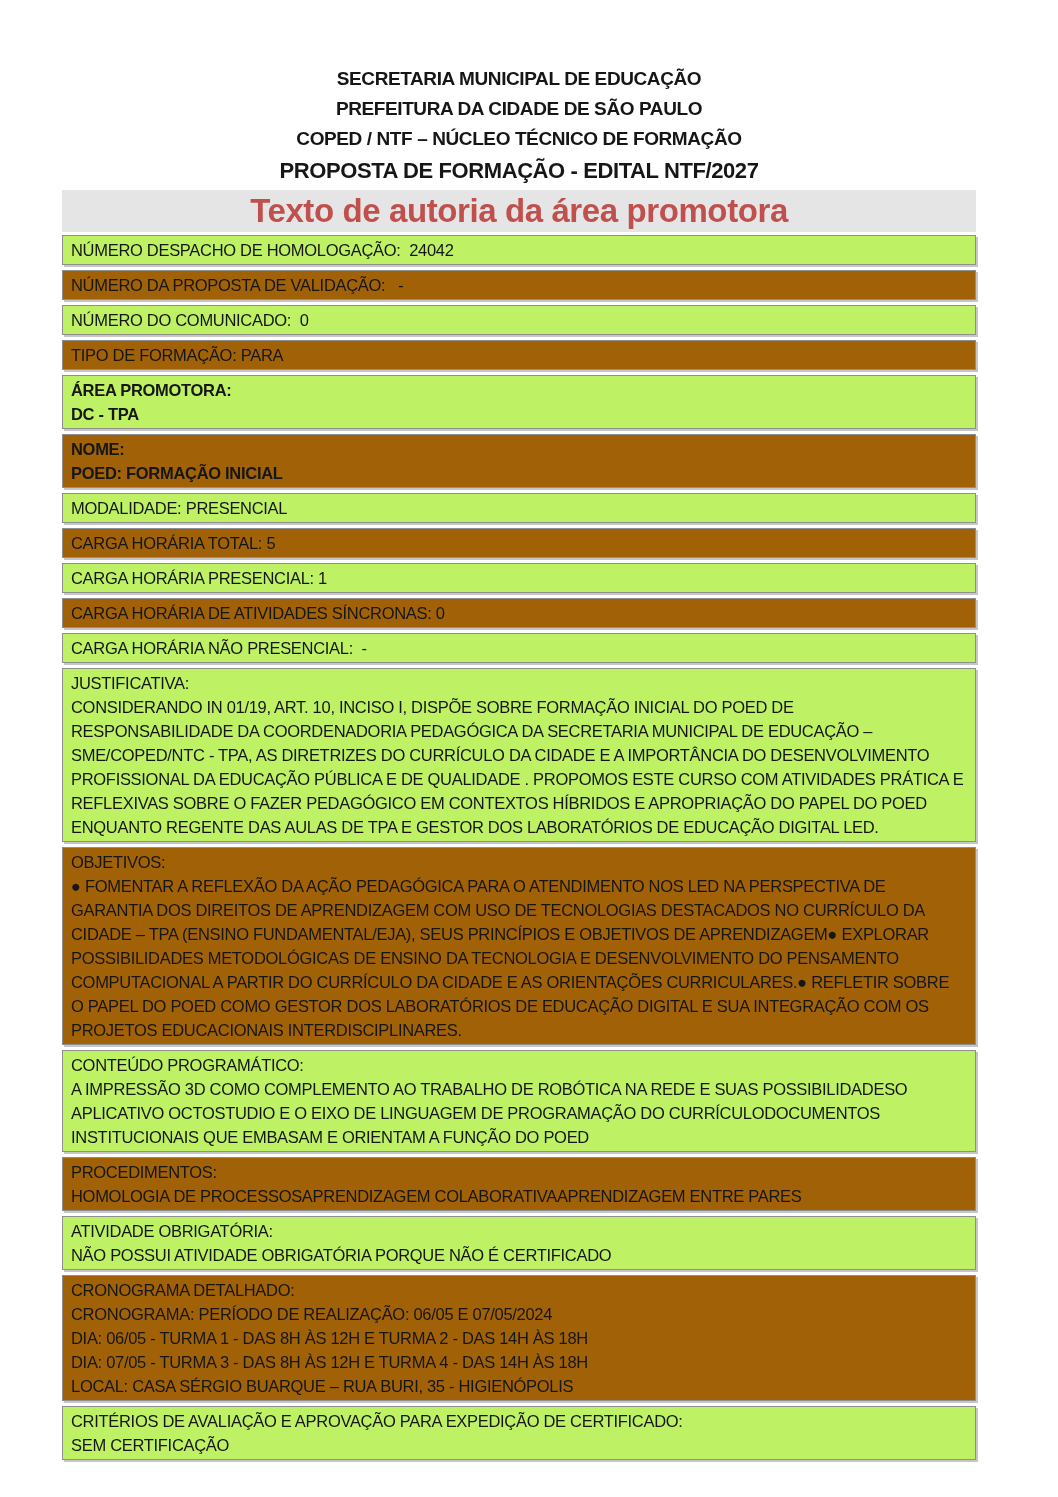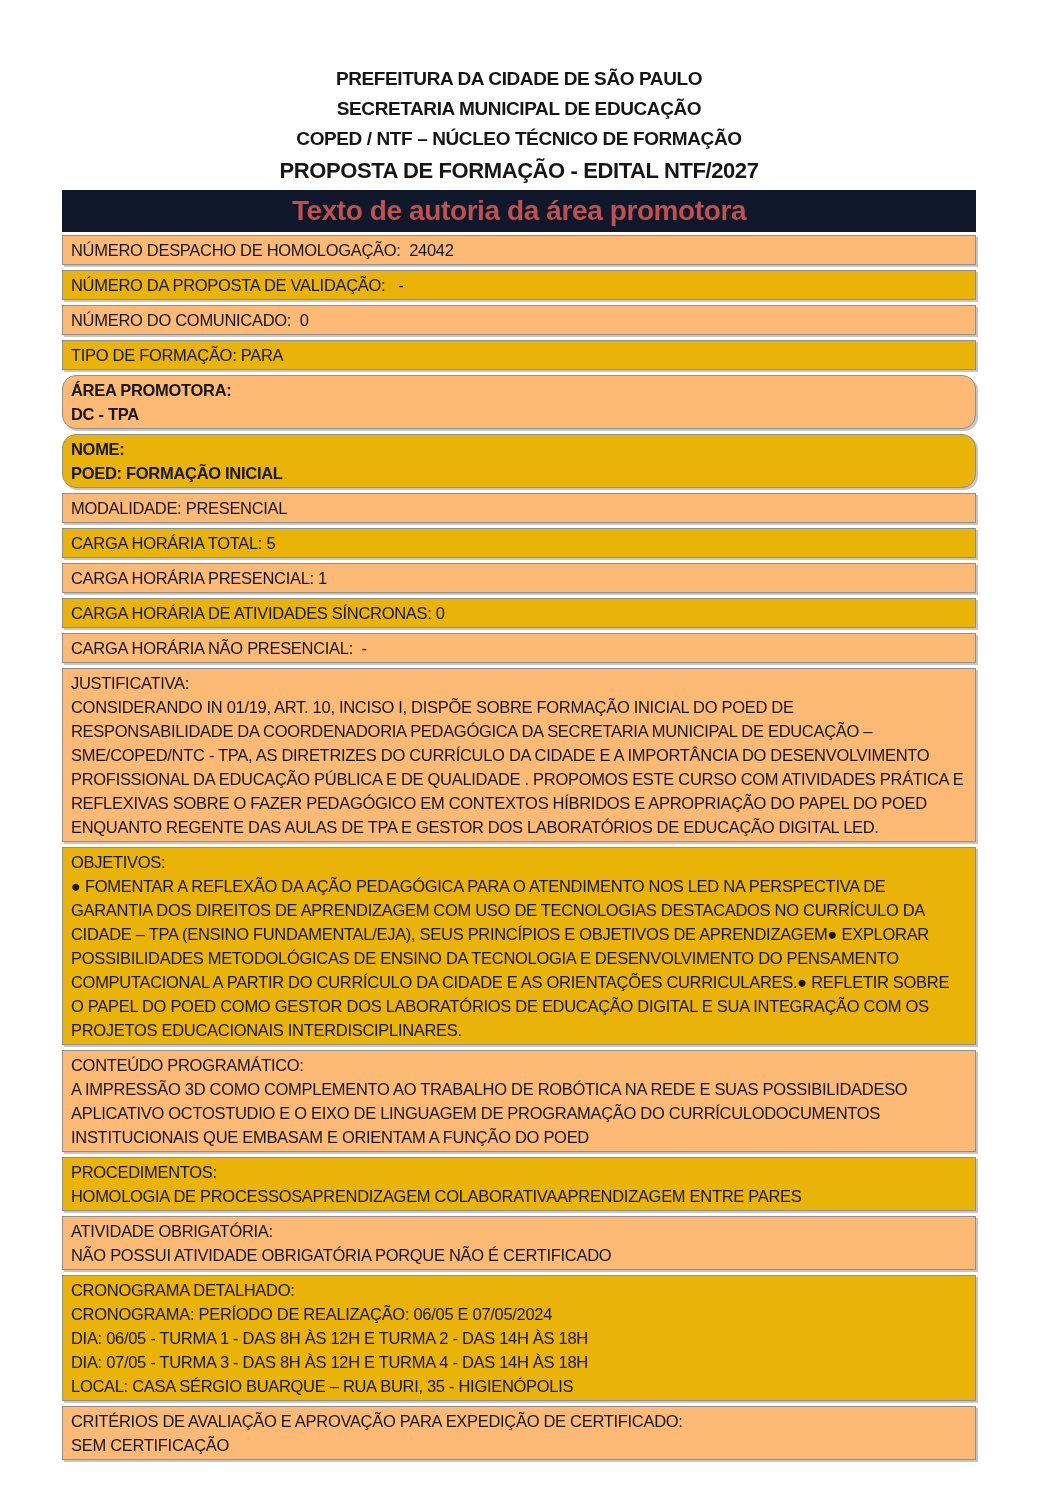--- a/index.html
+++ b/index.html
@@ -31,59 +31,58 @@
   .h-line.big {
     font-size: 22px;
     line-height: 34px;
   }
   .banner {
     box-sizing: border-box;
     width: 914px;
     height: 42px;
     line-height: 42px;
     margin: 2px 0 3px 0;
-    background: #0f172a;
+    background: #e5e5e5;
     color: #C0504D;
     font-weight: bold;
-    font-size: 28px;
+    font-size: 33px;
     letter-spacing: -0.4px;
     text-align: center;
     white-space: nowrap;
   }
   .rows {
     width: 914px;
   }
   .row {
     box-sizing: border-box;
     width: 100%;
     border: 1px solid #8f8f8f;
     box-shadow: 2px 2px 0 0 #c6c6c6;
-    background: #fdba74;
+    background: #bef264;
     padding: 2px 8px;
     margin-bottom: 5px;
     font-size: 16.5px;
     line-height: 24px;
     letter-spacing: -0.3px;
     white-space: pre-wrap;
   }
   .row.peach {
-    background: #eab308;
+    background: #a16207;
   }
   .row.bold {
     font-weight: bold;
-    border-radius: 14px;
   }
 </style>
 </head>
 <body>
 
 <div class="doc">
   <div class="header">
+    <div class="h-line">SECRETARIA MUNICIPAL DE EDUCAÇÃO</div>
     <div class="h-line">PREFEITURA DA CIDADE DE SÃO PAULO</div>
-    <div class="h-line">SECRETARIA MUNICIPAL DE EDUCAÇÃO</div>
     <div class="h-line">COPED / NTF – NÚCLEO TÉCNICO DE FORMAÇÃO</div>
     <div class="h-line big">PROPOSTA DE FORMAÇÃO - EDITAL NTF/2027</div>
   </div>
 
   <div class="banner">Texto de autoria da área promotora</div>
 
   <div class="rows">
       <div class="row">NÚMERO DESPACHO DE HOMOLOGAÇÃO:  24042</div>
       <div class="row peach">NÚMERO DA PROPOSTA DE VALIDAÇÃO:   -</div>
       <div class="row">NÚMERO DO COMUNICADO:  0</div>

